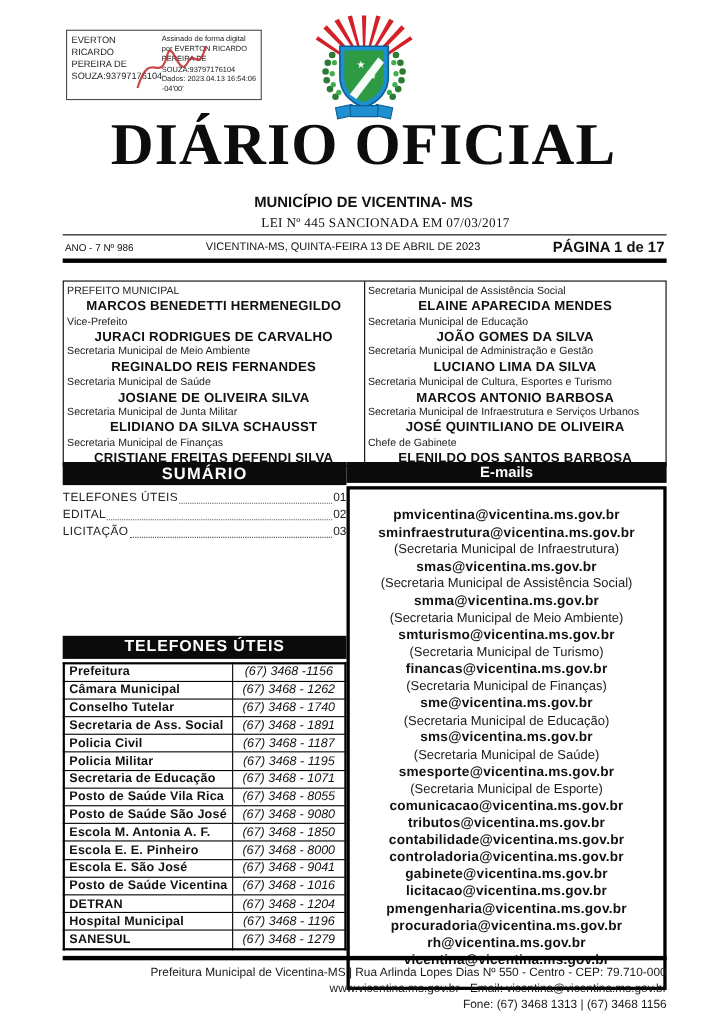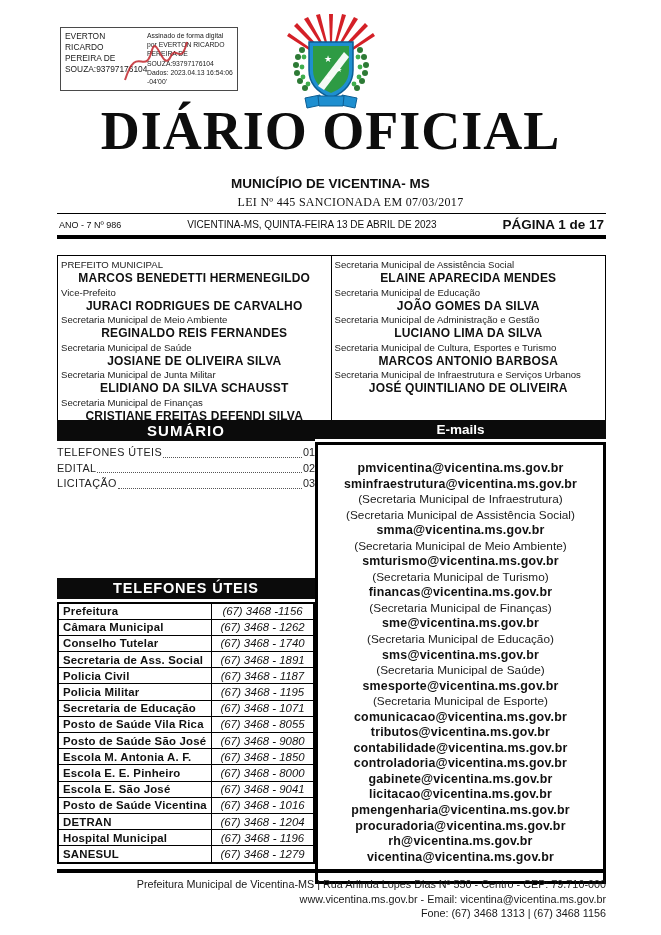--- a/index.html
+++ b/index.html
@@ -196,20 +196,24 @@
         <div>
           <div class="off-role">Secretaria Municipal de Cultura, Esportes e Turismo</div>
           <div class="off-name">MARCOS ANTONIO BARBOSA</div>
         </div>
 
         <div>
           <div class="off-role">Secretaria Municipal de Infraestrutura e Serviços Urbanos</div>
           <div class="off-name">JOSÉ QUINTILIANO DE OLIVEIRA</div>
         </div>
 
+        <div>
+          <div class="off-role">Chefe de Gabinete</div>
+          <div class="off-name">ELENILDO DOS SANTOS BARBOSA</div>
+        </div>
       </div>
   </div>
 
   <div class="main">
 
     <div class="col-left">
       <div class="black-bar sumario-bar">SUMÁRIO</div>
       <div class="sumario-list">
 
           <div class="sum-row">
@@ -321,20 +325,21 @@
     <div class="col-right">
       <div class="black-bar emails-bar">E-mails</div>
       <div class="emails-box">
 
           <div class="email-line k-email">pmvicentina@vicentina.ms.gov.br</div>
 
           <div class="email-line k-email">sminfraestrutura@vicentina.ms.gov.br</div>
 
           <div class="email-line k-label">(Secretaria Municipal de Infraestrutura)</div>
 
+          <div class="email-line k-email">smas@vicentina.ms.gov.br</div>
 
           <div class="email-line k-label">(Secretaria Municipal de Assistência Social)</div>
 
           <div class="email-line k-email">smma@vicentina.ms.gov.br</div>
 
           <div class="email-line k-label">(Secretaria Municipal de Meio Ambiente)</div>
 
           <div class="email-line k-email">smturismo@vicentina.ms.gov.br</div>
 
           <div class="email-line k-label">(Secretaria Municipal de Turismo)</div>

